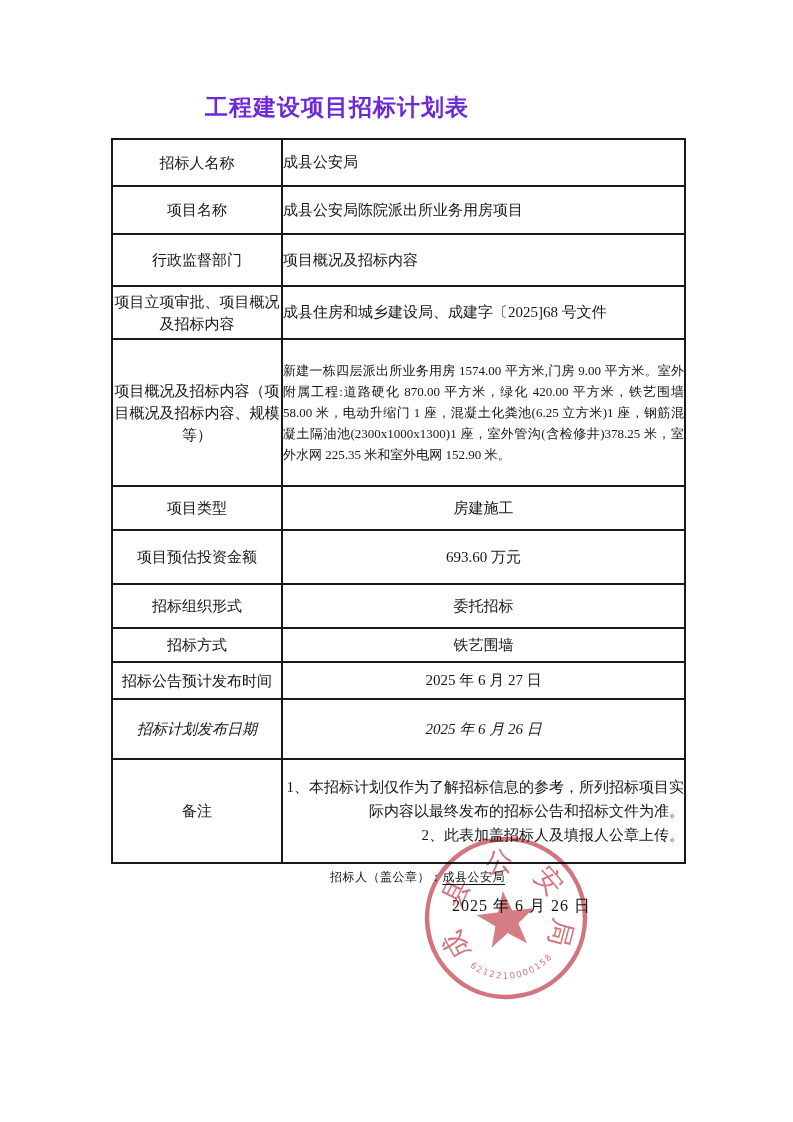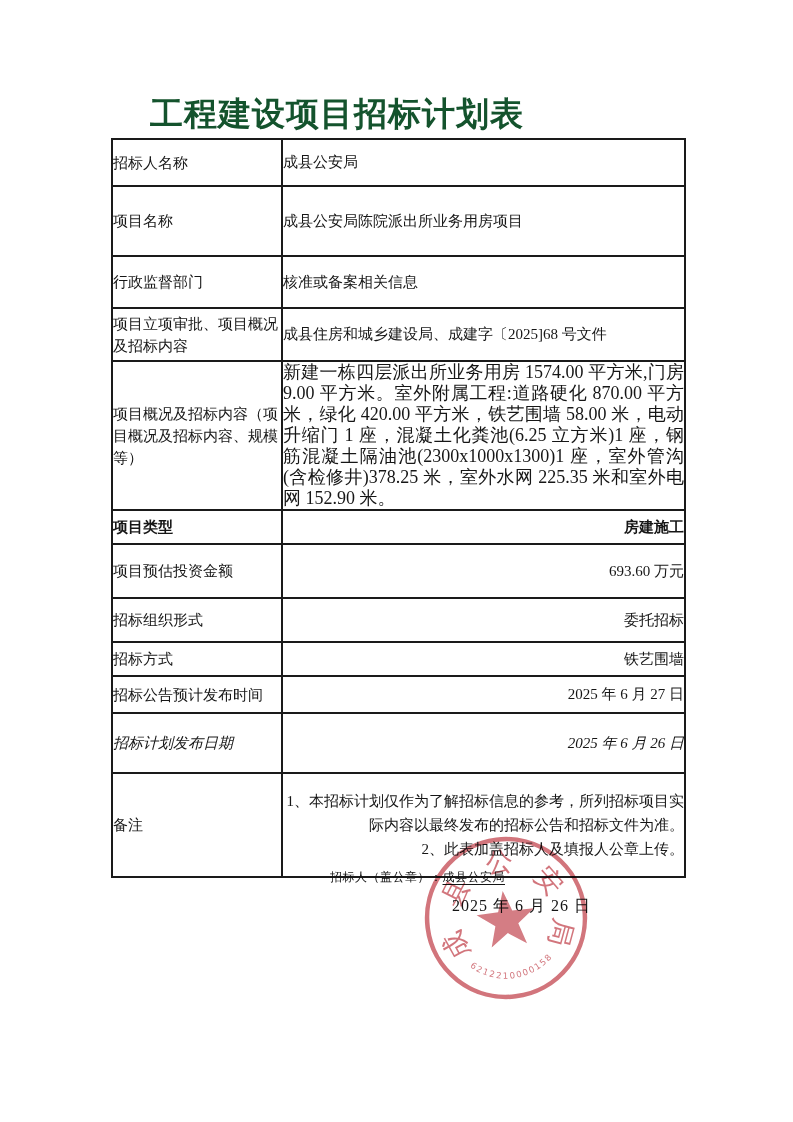--- a/index.html
+++ b/index.html
@@ -10,53 +10,54 @@
     overflow:hidden;
     font-family:"Liberation Serif","DejaVu Serif",serif;
     color:#111111;
   }
   .doc-title{
     position:absolute;
     top:92px;left:0;width:674px;
     text-align:center;
     font-family:"DejaVu Sans","Liberation Sans",sans-serif;
     font-weight:bold;
-    font-size:33px;
+    font-size:23px;
     letter-spacing:1px;
-    color:#14532d;
+    color:#6d28d9;
   }
   table.plan{
     position:absolute;
     left:111px;top:138px;
     width:569px;
     border-collapse:collapse;
     table-layout:fixed;
     font-size:15px;
   }
   table.plan td{
     border:2px solid #1a1a1a;
     padding:0;
     vertical-align:middle;
     overflow:hidden;
   }
   td.lbl{
     width:168px;
+    text-align:center;
     padding:2px 3px;
     line-height:22px;
     color:#161616;
   }
   td.val{ width:401px; color:#161616; }
   .v-left{ text-align:left; padding:2px 2px 2px 14px; }
   .v-left-bottom{ text-align:left; vertical-align:bottom; padding:2px 2px 8px 20px; }
-  .v-center{ text-align:right; padding:2px 6px; }
+  .v-center{ text-align:center; padding:2px 6px; }
   .v-para{
     text-align:justify;
     padding:3px 8px 3px 9px;
     line-height:21px;
-    font-size:18px;
+    font-size:13px;
   }
   .v-note{
     text-align:right;
     vertical-align:middle;
     padding:6px 10px 6px 10px;
     line-height:24px;
     white-space:pre-line;
   }
   .sig-line{
     position:absolute;
@@ -98,37 +99,37 @@
 <div class="page">
 
   <div class="doc-title">工程建设项目招标计划表</div>
 
   <table class="plan">
     <tbody>
         <tr style="height:47px;">
       <td class="lbl">招标人名称</td>
       <td class="val v-left">成县公安局</td>
     </tr>
-    <tr style="height:70px;padding-left:20px;">
+    <tr style="height:48px;padding-left:20px;">
       <td class="lbl">项目名称</td>
       <td class="val v-left">成县公安局陈院派出所业务用房项目</td>
     </tr>
     <tr style="height:52px;">
       <td class="lbl">行政监督部门</td>
-      <td class="val v-left">核准或备案相关信息</td>
+      <td class="val v-left">项目概况及招标内容</td>
     </tr>
     <tr style="height:53px;">
       <td class="lbl">项目立项审批、项目概况及招标内容</td>
       <td class="val v-left-bottom">成县住房和城乡建设局、成建字〔2025]68 号文件</td>
     </tr>
     <tr style="height:147px;">
       <td class="lbl">项目概况及招标内容（项目概况及招标内容、规模等）</td>
       <td class="val v-para">新建一栋四层派出所业务用房 1574.00 平方米,门房 9.00 平方米。室外附属工程:道路硬化 870.00 平方米，绿化 420.00 平方米，铁艺围墙 58.00 米，电动升缩门 1 座，混凝土化粪池(6.25 立方米)1 座，钢筋混凝土隔油池(2300x1000x1300)1 座，室外管沟(含检修井)378.25 米，室外水网 225.35 米和室外电网 152.90 米。</td>
     </tr>
-    <tr style="height:34px;font-weight:bold;">
+    <tr style="height:44px;">
       <td class="lbl">项目类型</td>
       <td class="val v-center">房建施工</td>
     </tr>
     <tr style="height:54px;padding-left:20px;">
       <td class="lbl">项目预估投资金额</td>
       <td class="val v-center">693.60 万元</td>
     </tr>
     <tr style="height:44px;">
       <td class="lbl">招标组织形式</td>
       <td class="val v-center">委托招标</td>

